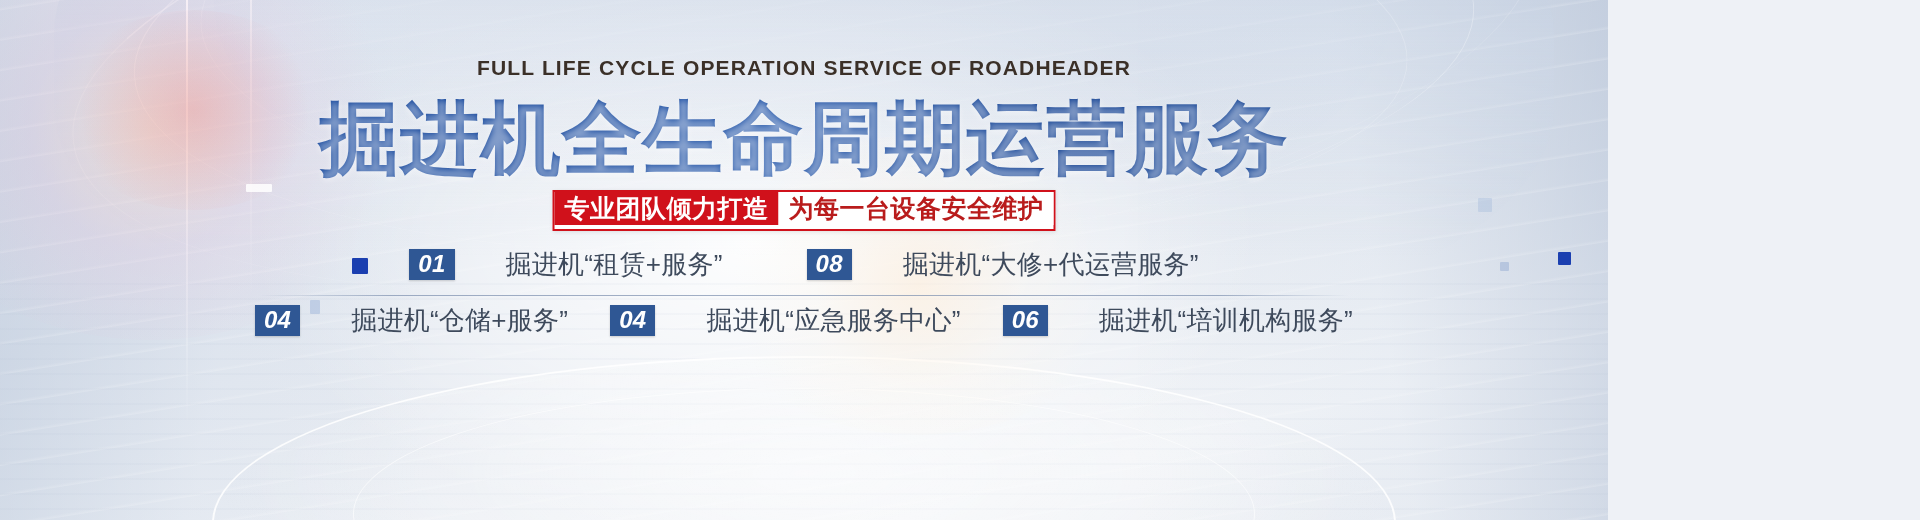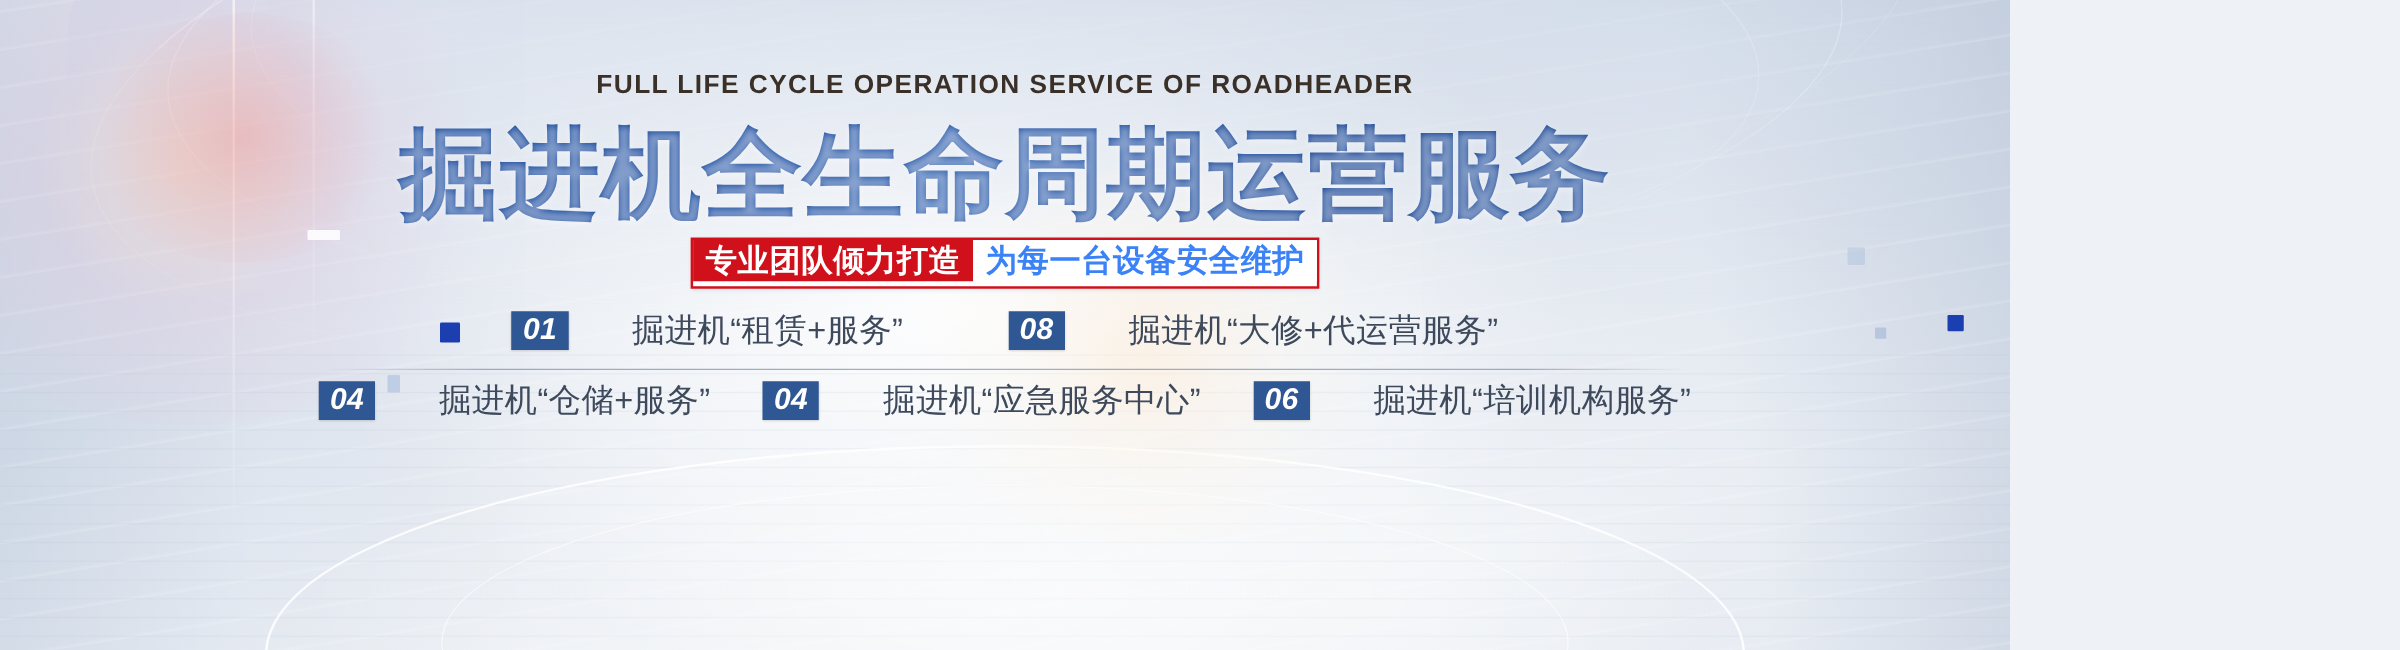--- a/index.html
+++ b/index.html
@@ -110,21 +110,21 @@
     display:flex;align-items:flex-start;height:37px;
     border:2px solid #d0111b;background:#ffffff;
     box-shadow:0 1px 4px rgba(0,0,0,.10);
   }
   .ribbon-a{
     background:#d0111b;color:#ffffff;
     font-size:25px;font-weight:bold;letter-spacing:.02em;
     padding:0 10px;display:flex;align-items:center;white-space:nowrap;
   }
   .ribbon-b{
-    color:#3b82f6;background:#ffffff;
+    color:#b91c1c;background:#ffffff;
     font-size:25px;font-weight:bold;letter-spacing:.02em;
     padding:0 10px;display:flex;align-items:center;white-space:nowrap;
   }
   .svc{
     position:absolute;left:50%;transform:translateX(-50%);
     width:1140px;
   }
   .svc-row{display:flex;align-items:center;justify-content:center;}
   .row1{position:absolute;top:247px;}
   .row2{position:absolute;top:303px;}

